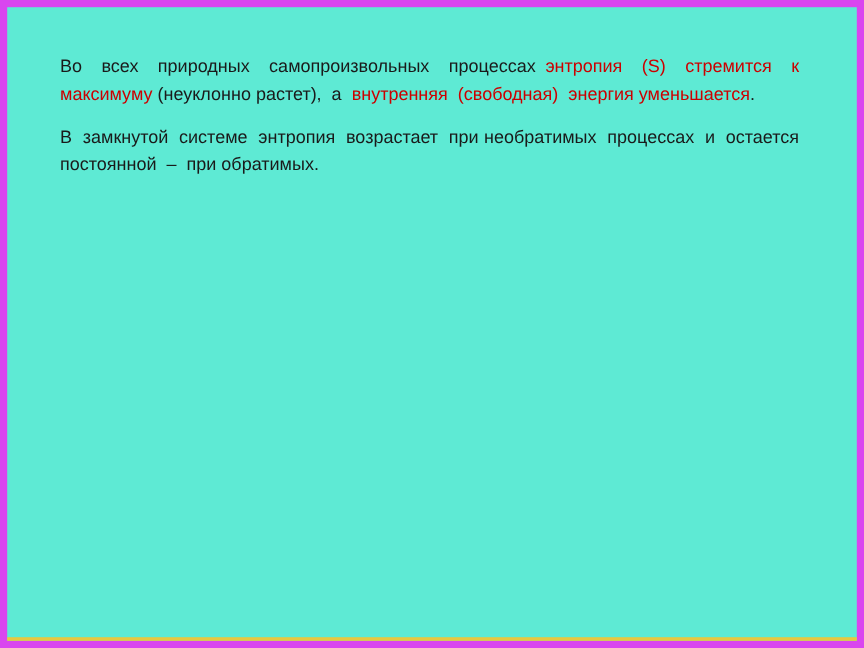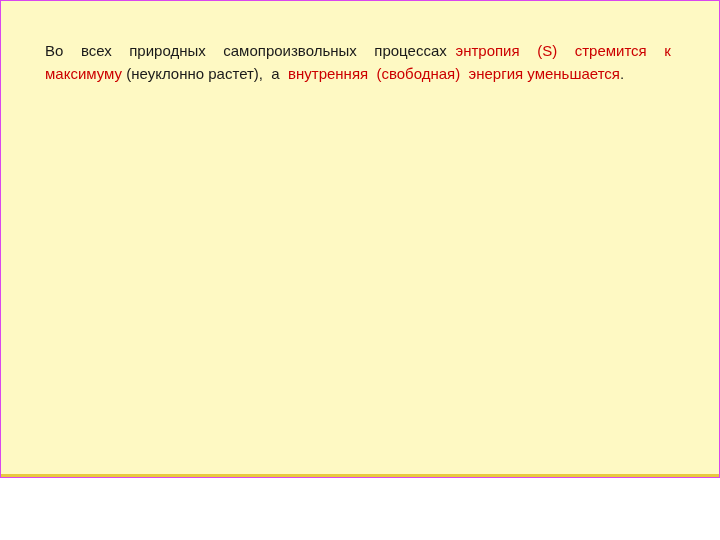--- a/index.html
+++ b/index.html
@@ -12,24 +12,24 @@
       width: 720px;
       height: 540px;
       background: #ffffff;
       font-family: Arial, sans-serif;
       display: flex;
       flex-direction: column;
     }
 
     .page-container {
       width: 720px;
-      height: 478px;
-      background: #fef9c3;
+      height: 540px;
+      background: #5eead4;
       position: relative;
-      border: 1px solid #d946ef;
+      border: 6px solid #d946ef;
     }
 
     .content-area {
       padding: 38px 44px 30px 44px;
       max-width: 720px;
     }
 
     .paragraph {
       font-size: 15px;
       line-height: 1.55;
@@ -54,17 +54,20 @@
 </head>
 <body>
 
 <div class="page-container">
   <div class="content-area">
 
     <p class="paragraph">
       <span>Во&nbsp; всех&nbsp; природных&nbsp; самопроизвольных&nbsp; процессах </span><span class="text-red">энтропия&nbsp; (S)&nbsp; стремится&nbsp; к&nbsp; максимуму</span><span>&nbsp;(неуклонно растет),&nbsp; а&nbsp; </span><span class="text-red">внутренняя&nbsp; (свободная)&nbsp; энергия уменьшается</span><span>.</span>
     </p>
 
+    <p class="paragraph">
+      <span>В&nbsp; замкнутой&nbsp; системе&nbsp; энтропия&nbsp; возрастает&nbsp; при необратимых&nbsp; процессах&nbsp; и&nbsp; остается&nbsp; постоянной&nbsp; –&nbsp; при обратимых.</span>
+    </p>
 
   </div>
 
   <div class="bottom-border"></div>
 </div>
 
 </body></html>

